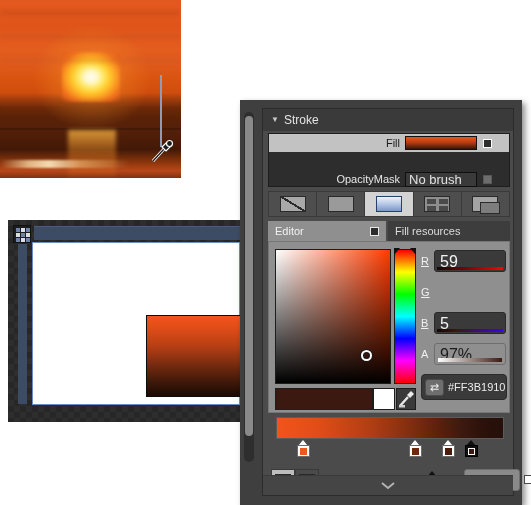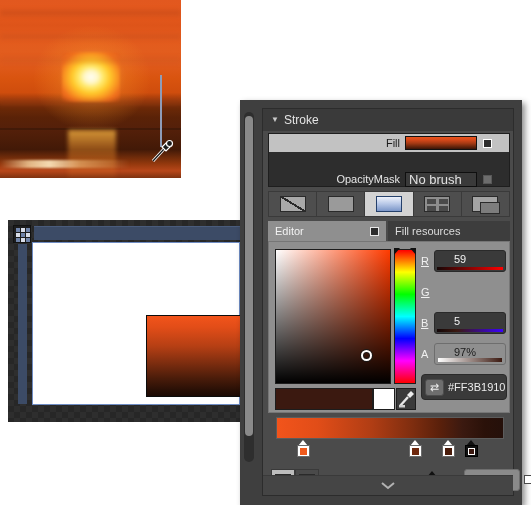--- a/index.html
+++ b/index.html
@@ -233,21 +233,21 @@
   
   #channels { position:absolute; left:152px; top:6px; width:86px; }
   .chan { position:relative; height:26px; margin-bottom:5px; display:flex; align-items:center; }
   .chan .cl { width:13px; font-size:11px; color:#f0f0f0; text-decoration:underline; }
   .chan.alpha .cl { text-decoration:none; }
   .cfield {
     position:relative; width:72px; height:22px; background:#3a3a3a;
     border:1px solid #2a2a2a; border-radius:3px; overflow:hidden;
   }
   .cfield .val {
-    position:absolute; left:19px; top:2px; font-size:11px; color:#f2f2f2;
+    position:absolute; left:5px; top:2px; font-size:16px; color:#f2f2f2;
   }
   .cfield .bar { position:absolute; left:2px; right:2px; bottom:1px; height:3px; }
   .cfield .bar.r { background: linear-gradient(to right,#160706,#ff0000); }
   .cfield .bar.g { background: linear-gradient(to right,#0d1106,#00ff00); }
   .cfield .bar.b { background: linear-gradient(to right,#130708,#3b1910 30%,#3a00ff); }
   .cfield .bar.a { background: linear-gradient(to right,#ffffff,#3b1910); }
   .cfield.alpha { background:#8f8f8f; border:1px solid #6e6e6e; }
   .cfield.alpha .val { color:#1b1b1b; }
   .cfield.alpha .bar { left:3px; right:3px; bottom:2px; height:4px; }
 

